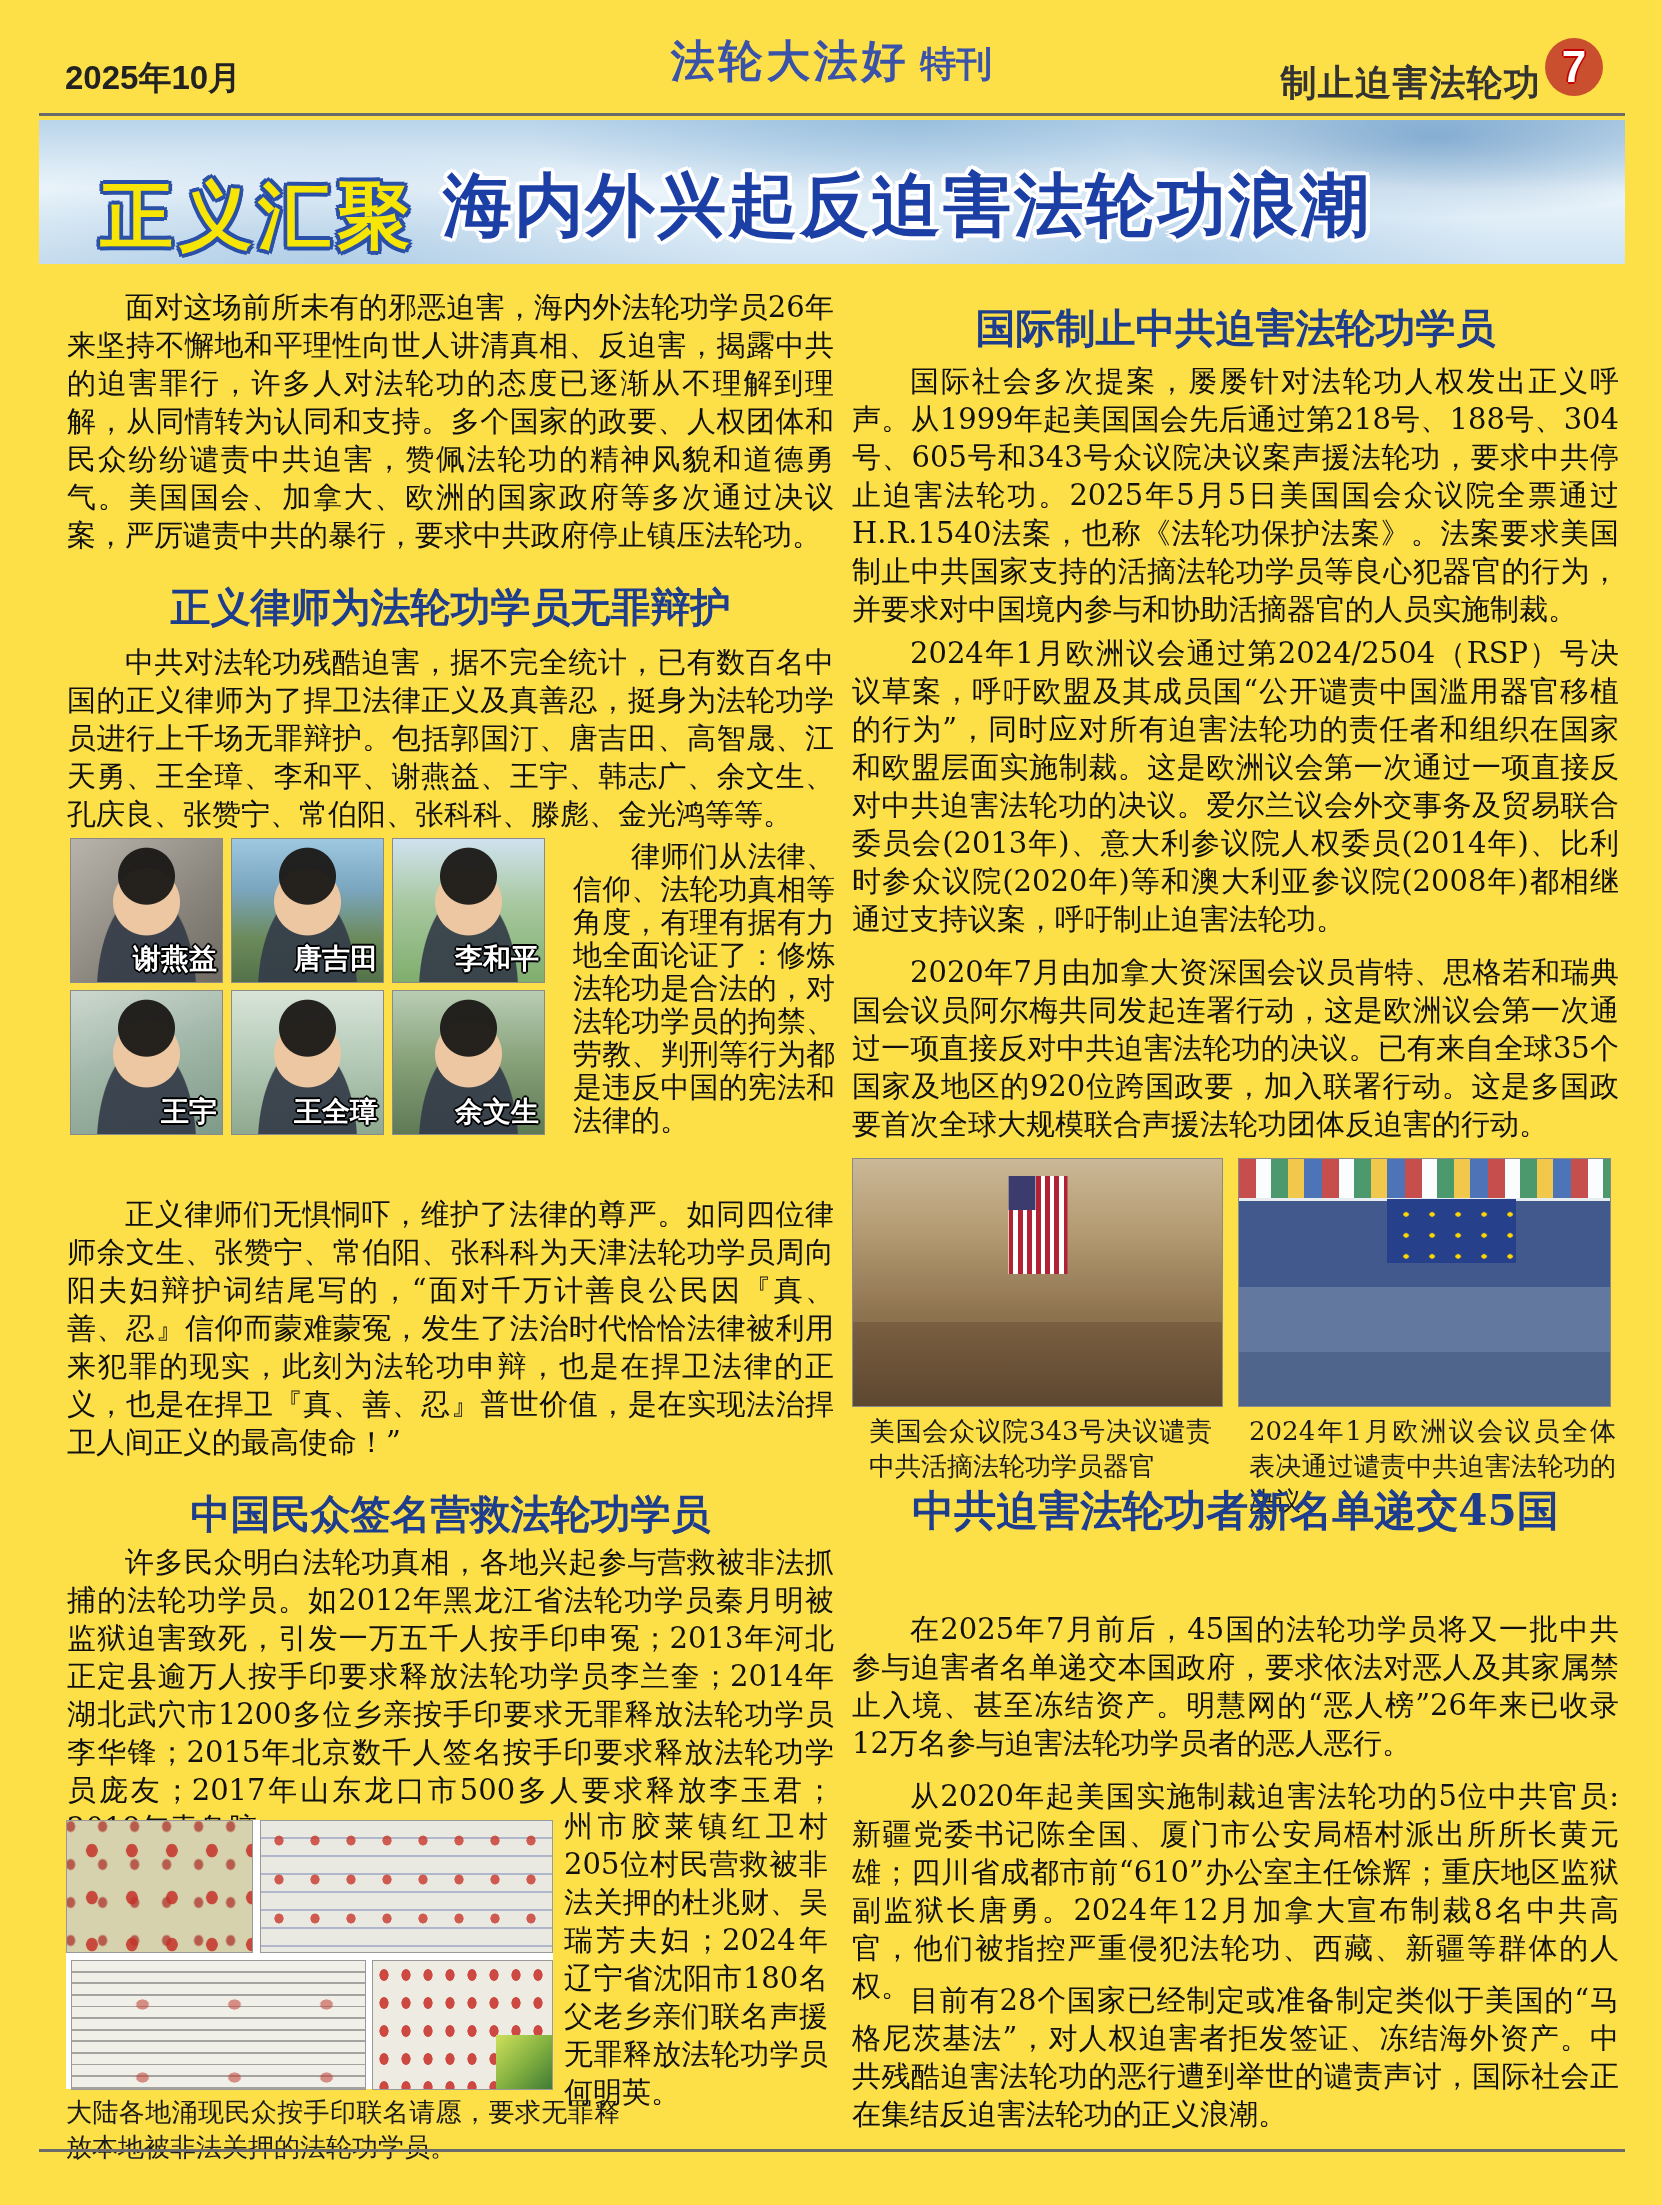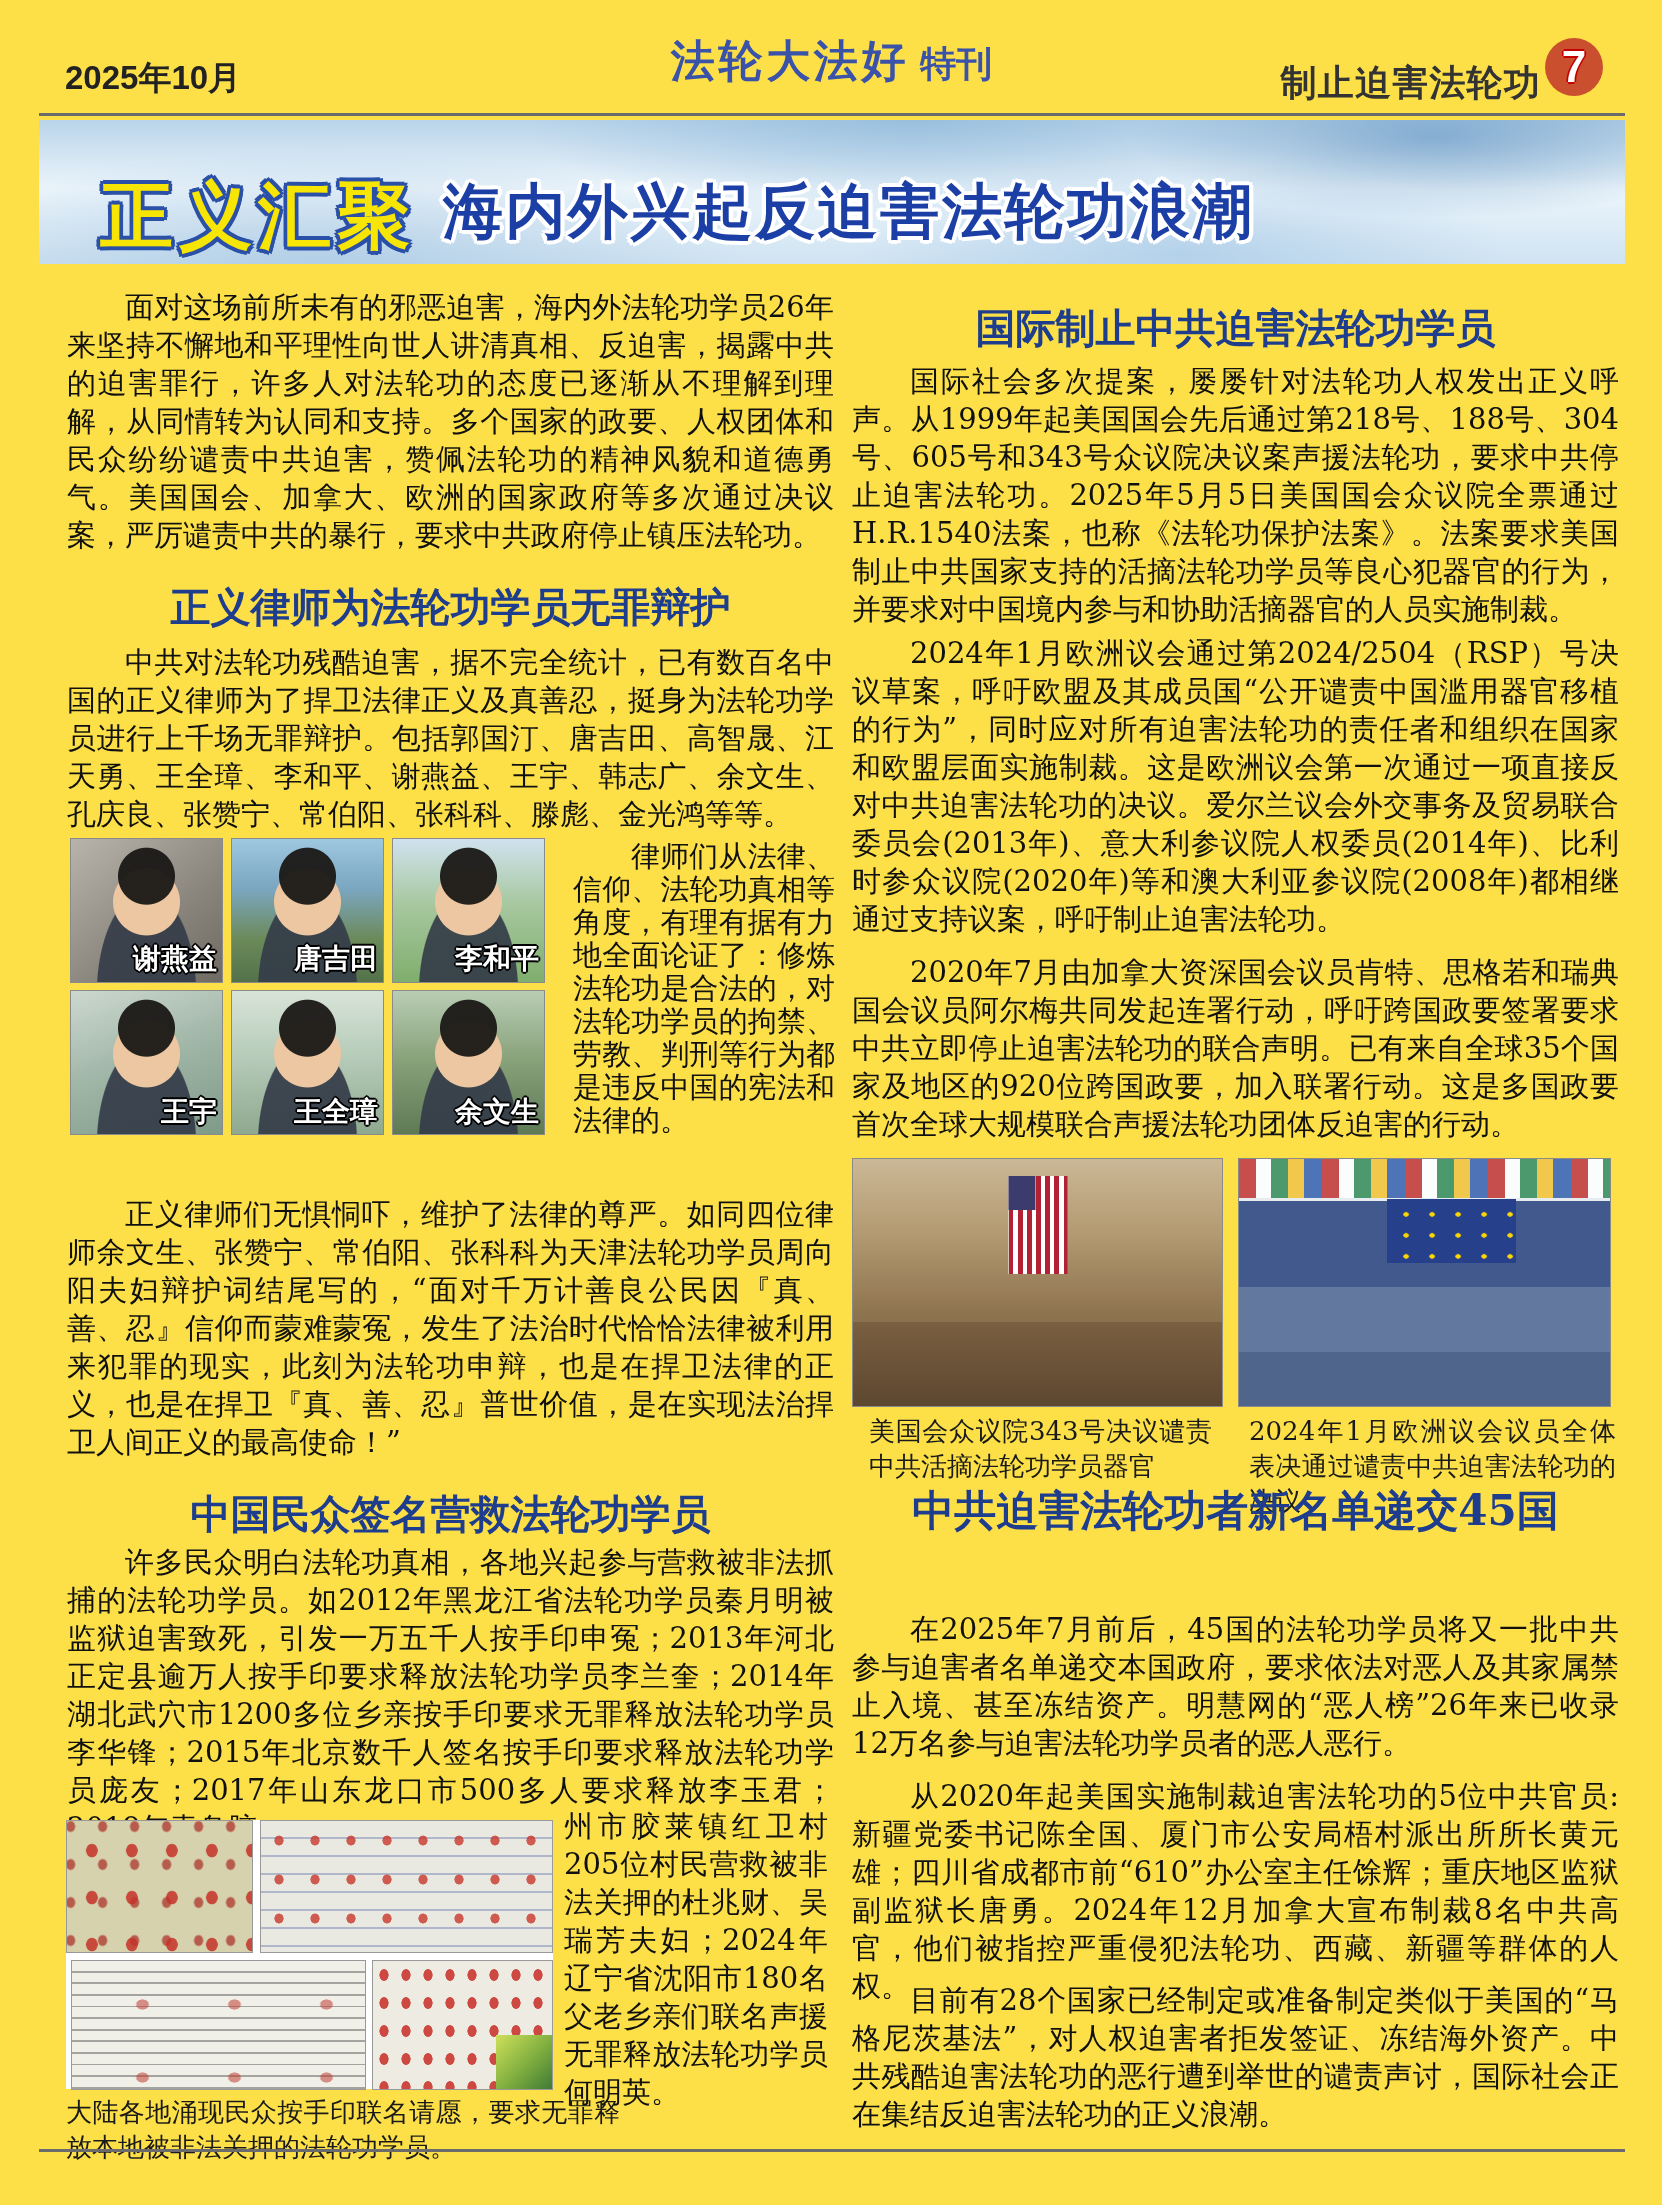--- a/index.html
+++ b/index.html
@@ -26,21 +26,21 @@
      background:
        radial-gradient(ellipse 429px 116px at 88% 12%, rgba(80,135,185,.55), transparent 70%),
        radial-gradient(ellipse 551px 141px at 55% 0%, rgba(120,170,210,.5), transparent 70%),
        radial-gradient(ellipse 582px 159px at 18% 100%, rgba(140,180,215,.45), transparent 72%),
        radial-gradient(ellipse 465px 129px at 72% 92%, rgba(150,190,225,.5), transparent 70%),
        linear-gradient(180deg,#b9d4ea 0%,#ecf5fb 48%,#cfe3f2 100%);}
   .banner .badge{position:absolute;left:61px;top:48px;font-size:73px;font-weight:bold;
        letter-spacing:6.1px;color:#f6e505;
        text-shadow:-3.7px 0 0 #2b50a8,3.7px 0 0 #2b50a8,0 -3.7px 0 #2b50a8,0 3.7px 0 #2b50a8,
                    -3.1px -3.1px 0 #2b50a8,3.1px -3.1px 0 #2b50a8,-3.1px 3.1px 0 #2b50a8,3.1px 3.1px 0 #2b50a8;}
-  .banner .headline{position:absolute;left:404px;top:52px;font-size:60px;font-weight:bold;
+  .banner .headline{position:absolute;left:404px;top:40px;font-size:69px;font-weight:bold;
        letter-spacing:2.4px;color:#1c3fa5;white-space:nowrap;
        text-shadow:-4.3px 0 0 #fff,4.3px 0 0 #fff,0 -4.3px 0 #fff,0 4.3px 0 #fff,
                    -3.1px -3.1px 0 #fff,3.1px -3.1px 0 #fff,-3.1px 3.1px 0 #fff,3.1px 3.1px 0 #fff;}
   
   .col-title{position:absolute;width:767px;text-align:center;font-size:40px;font-weight:bold;
        color:#1e3d8c;white-space:nowrap;}
   .body-p{position:absolute;width:767px;font-size:29px;line-height:38px;text-align:justify;
        text-indent:2em;color:#101010;}
   .left-x{left:67px;} .right-x{left:852px;}
   .side-text{position:absolute;left:573px;top:840px;width:262px;font-size:29px;line-height:33px;
@@ -170,21 +170,21 @@
     <div class="tile tileD">
       <div class="green-corner"></div>
     </div>
   </div>
   <div class="wrap-text">州市胶莱镇红卫村205位村民营救被非法关押的杜兆财、吴瑞芳夫妇；2024年辽宁省沈阳市180名父老乡亲们联名声援无罪释放法轮功学员何明英。</div>
   <div class="photo-caption" style="left:66px;top:2095px;width:554px;">大陆各地涌现民众按手印联名请愿，要求无罪释放本地被非法关押的法轮功学员。</div>
 
   <div class="col-title" style="left:852px;top:301px;">国际制止中共迫害法轮功学员</div>
   <div class="body-p right-x" style="top:362px;">国际社会多次提案，屡屡针对法轮功人权发出正义呼声。从1999年起美国国会先后通过第218号、188号、304号、605号和343号众议院决议案声援法轮功，要求中共停止迫害法轮功。2025年5月5日美国国会众议院全票通过H.R.1540法案，也称《法轮功保护法案》。法案要求美国制止中共国家支持的活摘法轮功学员等良心犯器官的行为，并要求对中国境内参与和协助活摘器官的人员实施制裁。</div>
   <div class="body-p right-x" style="top:634px;">2024年1月欧洲议会通过第2024/2504（RSP）号决议草案，呼吁欧盟及其成员国“公开谴责中国滥用器官移植的行为”，同时应对所有迫害法轮功的责任者和组织在国家和欧盟层面实施制裁。这是欧洲议会第一次通过一项直接反对中共迫害法轮功的决议。爱尔兰议会外交事务及贸易联合委员会(2013年)、意大利参议院人权委员(2014年)、比利时参众议院(2020年)等和澳大利亚参议院(2008年)都相继通过支持议案，呼吁制止迫害法轮功。</div>
-  <div class="body-p right-x" style="top:953px;">2020年7月由加拿大资深国会议员肯特、思格若和瑞典国会议员阿尔梅共同发起连署行动，呼吁跨国政要签署要求中共立即停止迫害法轮功的联合声明。已有来自全球35个国家及地区的920位跨国政要，加入联署行动。这是多国政要首次全球大规模联合声援法轮功团体反迫害的行动。</div>
+  <div class="body-p right-x" style="top:953px;">2020年7月由加拿大资深国会议员肯特、思格若和瑞典国会议员阿尔梅共同发起连署行动，这是欧洲议会第一次通过一项直接反对中共迫害法轮功的决议。已有来自全球35个国家及地区的920位跨国政要，加入联署行动。这是多国政要首次全球大规模联合声援法轮功团体反迫害的行动。</div>
 
   <div class="rphoto house">
     <div class="dais"></div>
     <div class="us-flag">
       <div class="canton"></div>
     </div>
   </div>
   <div class="rphoto euparl">
     <div class="flag-row"></div>
     <div class="eu-flag"></div>

